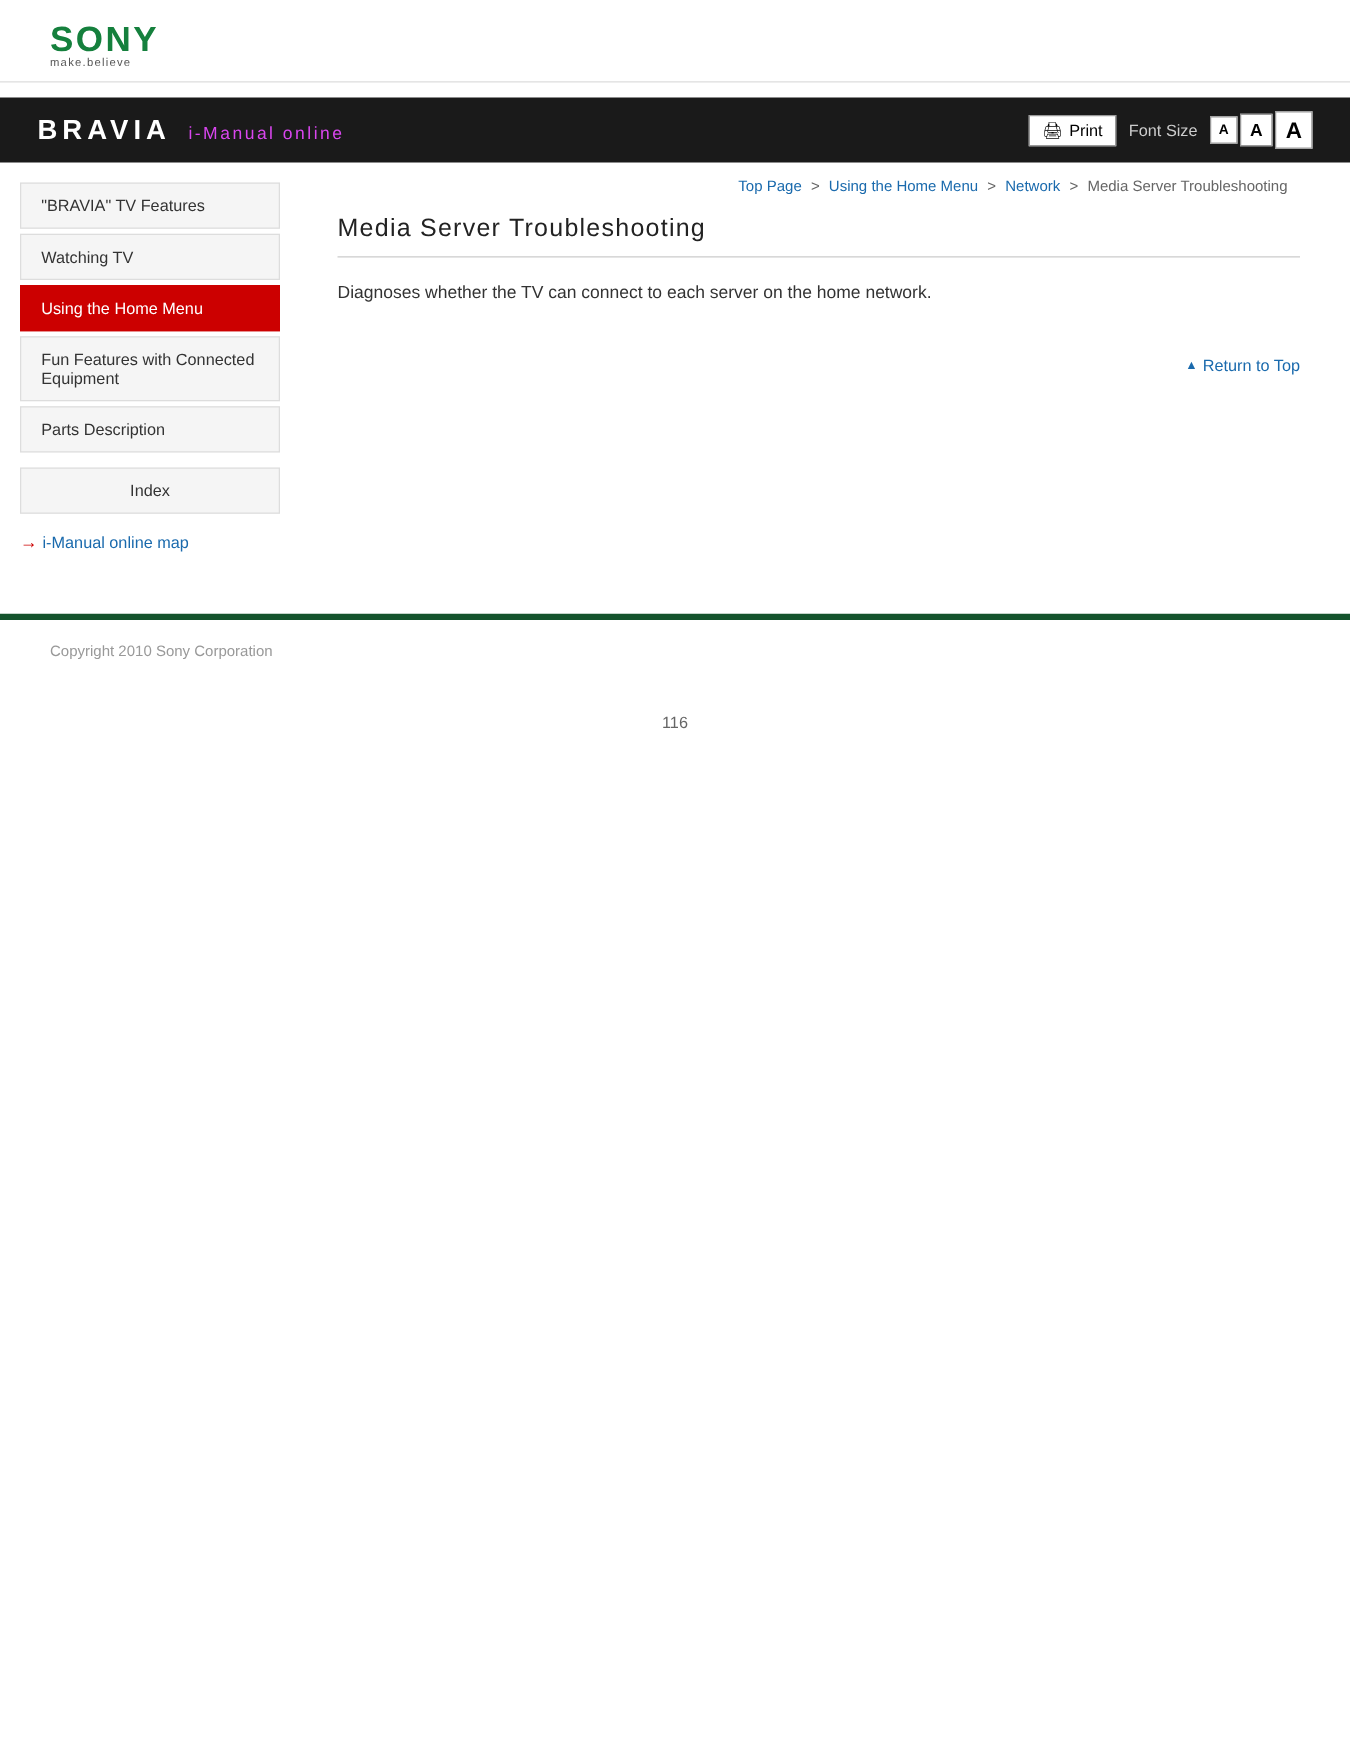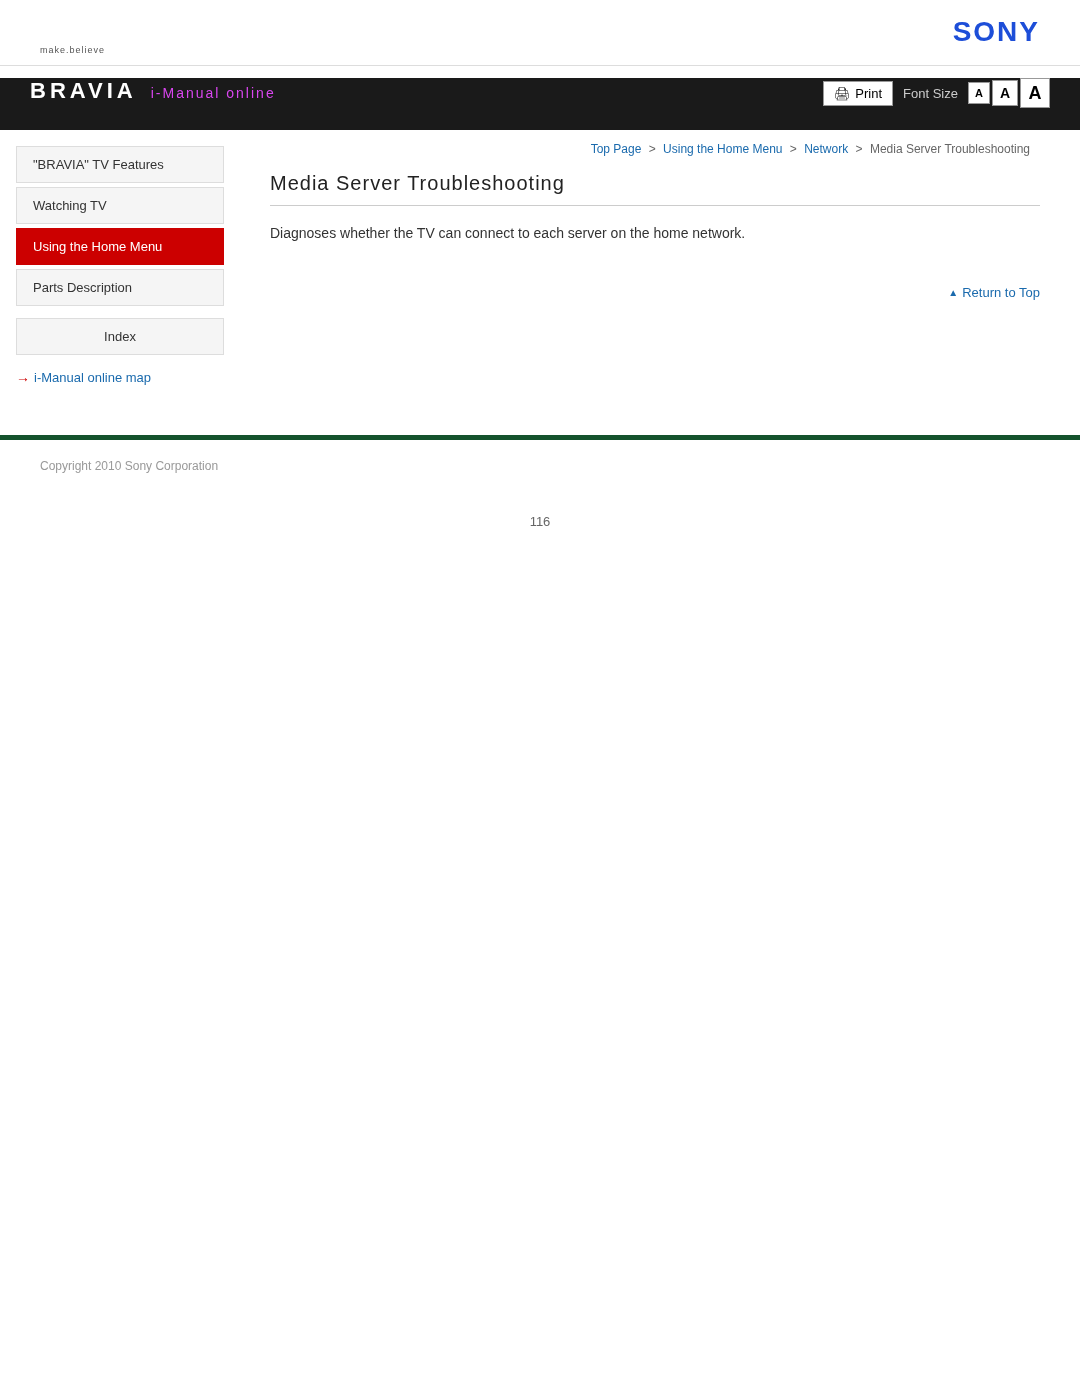--- a/index.html
+++ b/index.html
@@ -19,35 +19,34 @@
     }
     .sony-logo {
       display: flex;
       flex-direction: column;
       line-height: 1;
     }
     .sony-text {
       font-size: 28px;
       font-weight: 900;
       letter-spacing: 2px;
-      color: #1d4ed8;
+      color: #15803d;
       font-family: Arial Black, sans-serif;
-      text-align: right;
     }
     .make-believe {
       font-size: 9px;
       color: #555;
       letter-spacing: 1px;
     }
 
     
     .top-banner {
       background: #1a1a1a;
       display: flex;
-      align-items: flex-start;
+      align-items: center;
       justify-content: space-between;
       padding: 0 30px;
       height: 52px;
       margin-top: 12px;
     }
     .bravia-section {
       display: flex;
       align-items: baseline;
       gap: 14px;
     }
@@ -267,20 +266,23 @@
     <div class="sidebar-item">
       <span>"BRAVIA" TV Features</span>
     </div>
     <div class="sidebar-item">
       <span>Watching TV</span>
     </div>
     <div class="sidebar-item active">
       <span>Using the Home Menu</span>
     </div>
     <div class="sidebar-item">
+      <span>Fun Features with Connected Equipment</span>
+    </div>
+    <div class="sidebar-item">
       <span>Parts Description</span>
     </div>
     <div class="sidebar-item sidebar-index">
       <span>Index</span>
     </div>
     <a class="imanual-map-link">
       <span class="arrow-right">→</span>
       <span>i-Manual online map</span>
     </a>
   </div>

